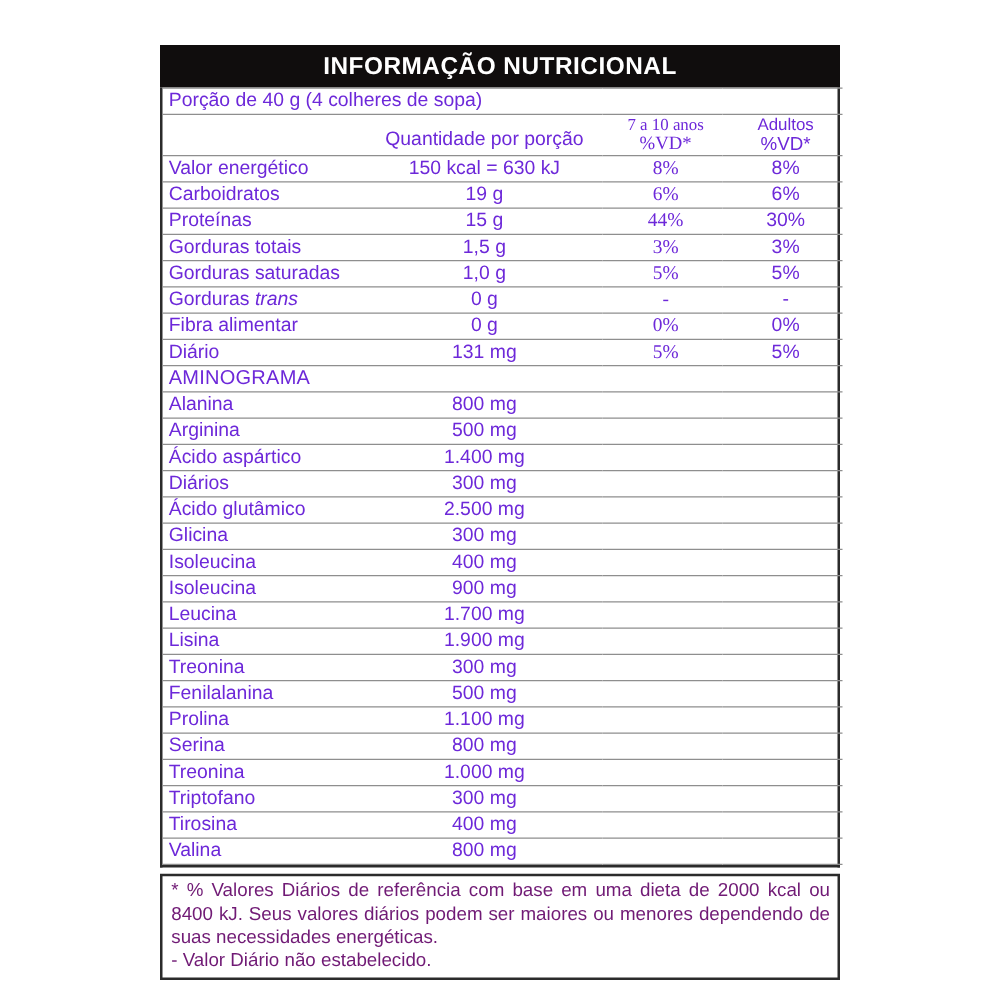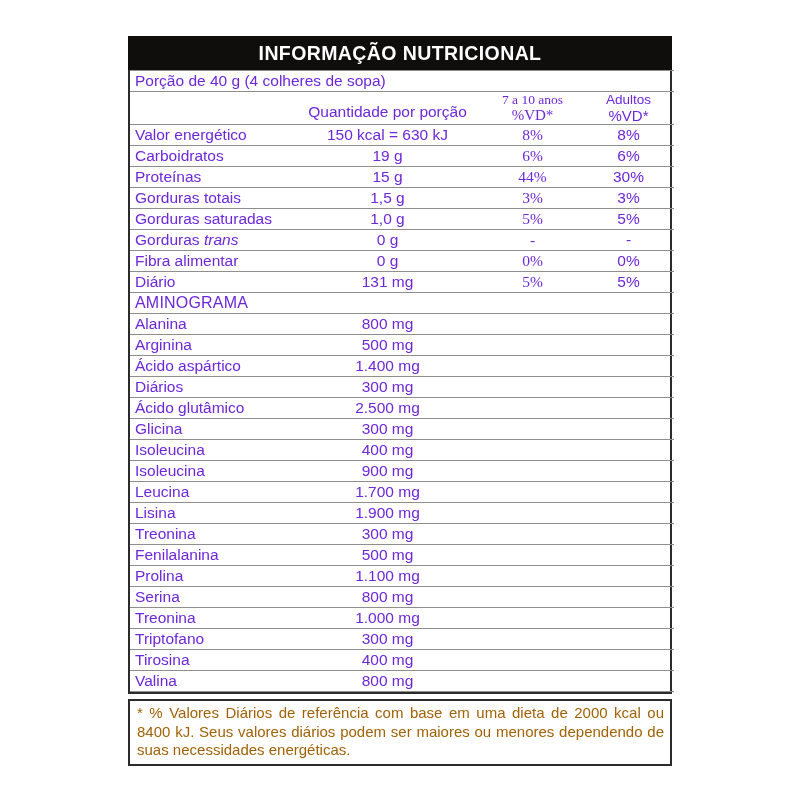--- a/index.html
+++ b/index.html
@@ -95,21 +95,21 @@
 
   .last-amino td { border-bottom: none; }
 
   .italic { font-style: italic; }
   .footnote {
     border: 2px solid #2b2b2b;
     margin-top: 5px;
     padding: 3px 6px 4px 7px;
     font-size: 15px;
     line-height: 18.5px;
-    color: #a16207;
+    color: #701a75;
   }
   .footnote p { margin: 0; }
   .footnote p.just { text-align: justify; }
 </style>
 </head>
 <body>
 
 <div id="label">
 
   <div class="title-band">INFORMAÇÃO NUTRICIONAL</div>
@@ -262,15 +262,16 @@
             <td class="col-name">Valina</td>
             <td class="col-amt">800 mg</td>
             <td colspan="2"></td>
           </tr></tbody>
 
     </table>
   </div>
 
   <div class="footnote">
     <p class="just">* % Valores Diários de referência com base em uma dieta de 2000 kcal ou 8400 kJ. Seus valores diários podem ser maiores ou menores dependendo de suas necessidades energéticas.</p>
+    <p>- Valor Diário não estabelecido.</p>
   </div>
 
 </div>
 
 </body></html>

